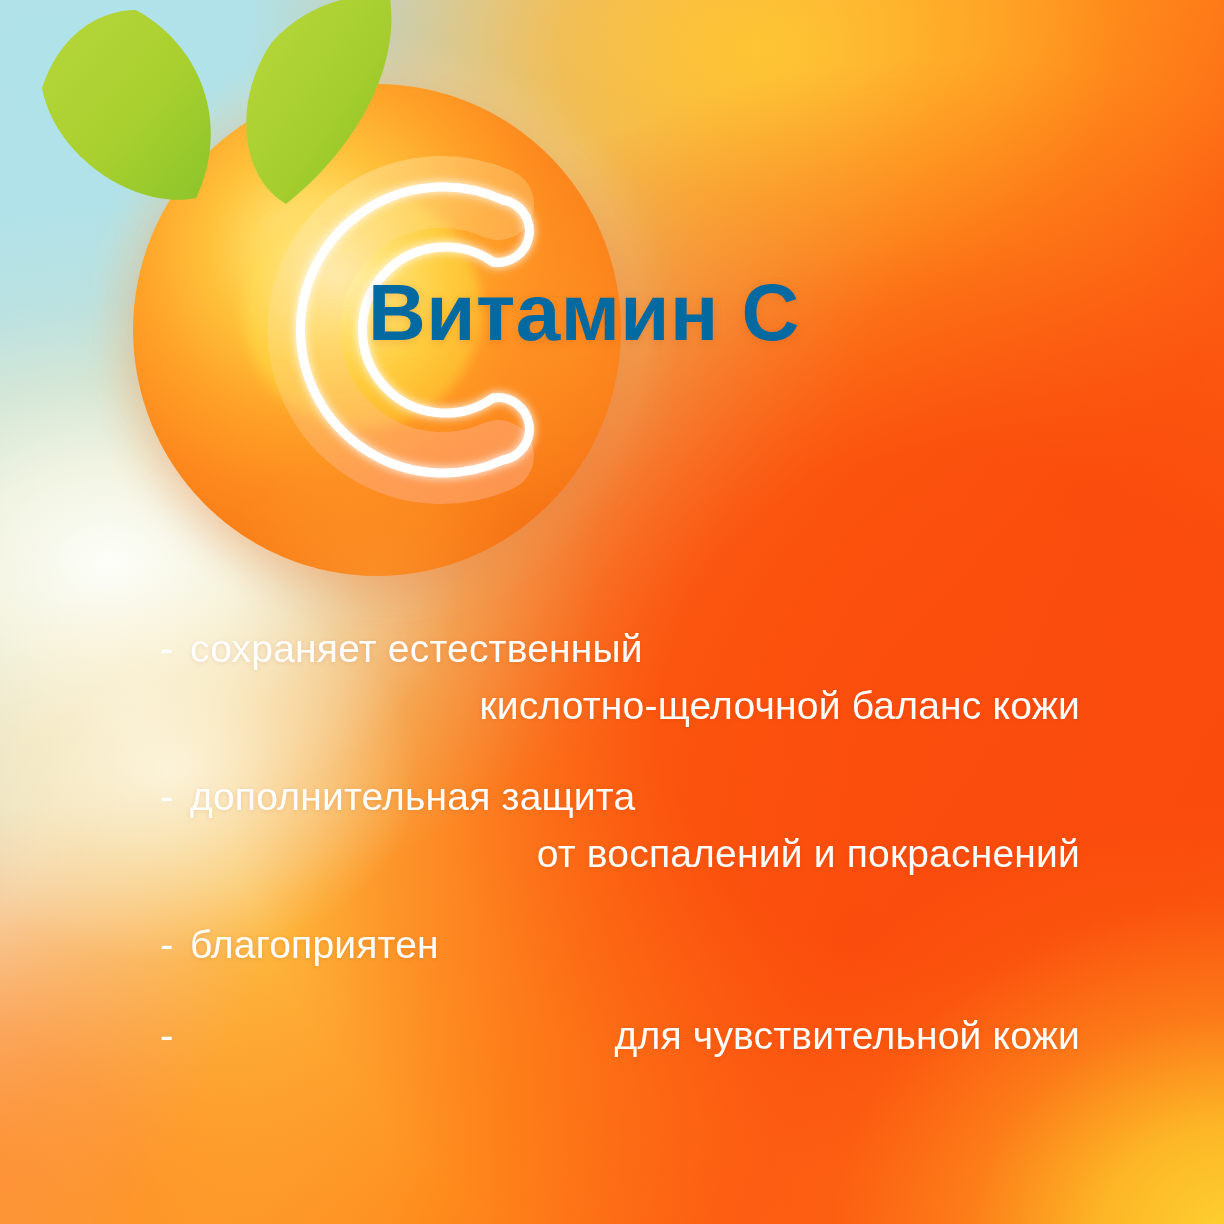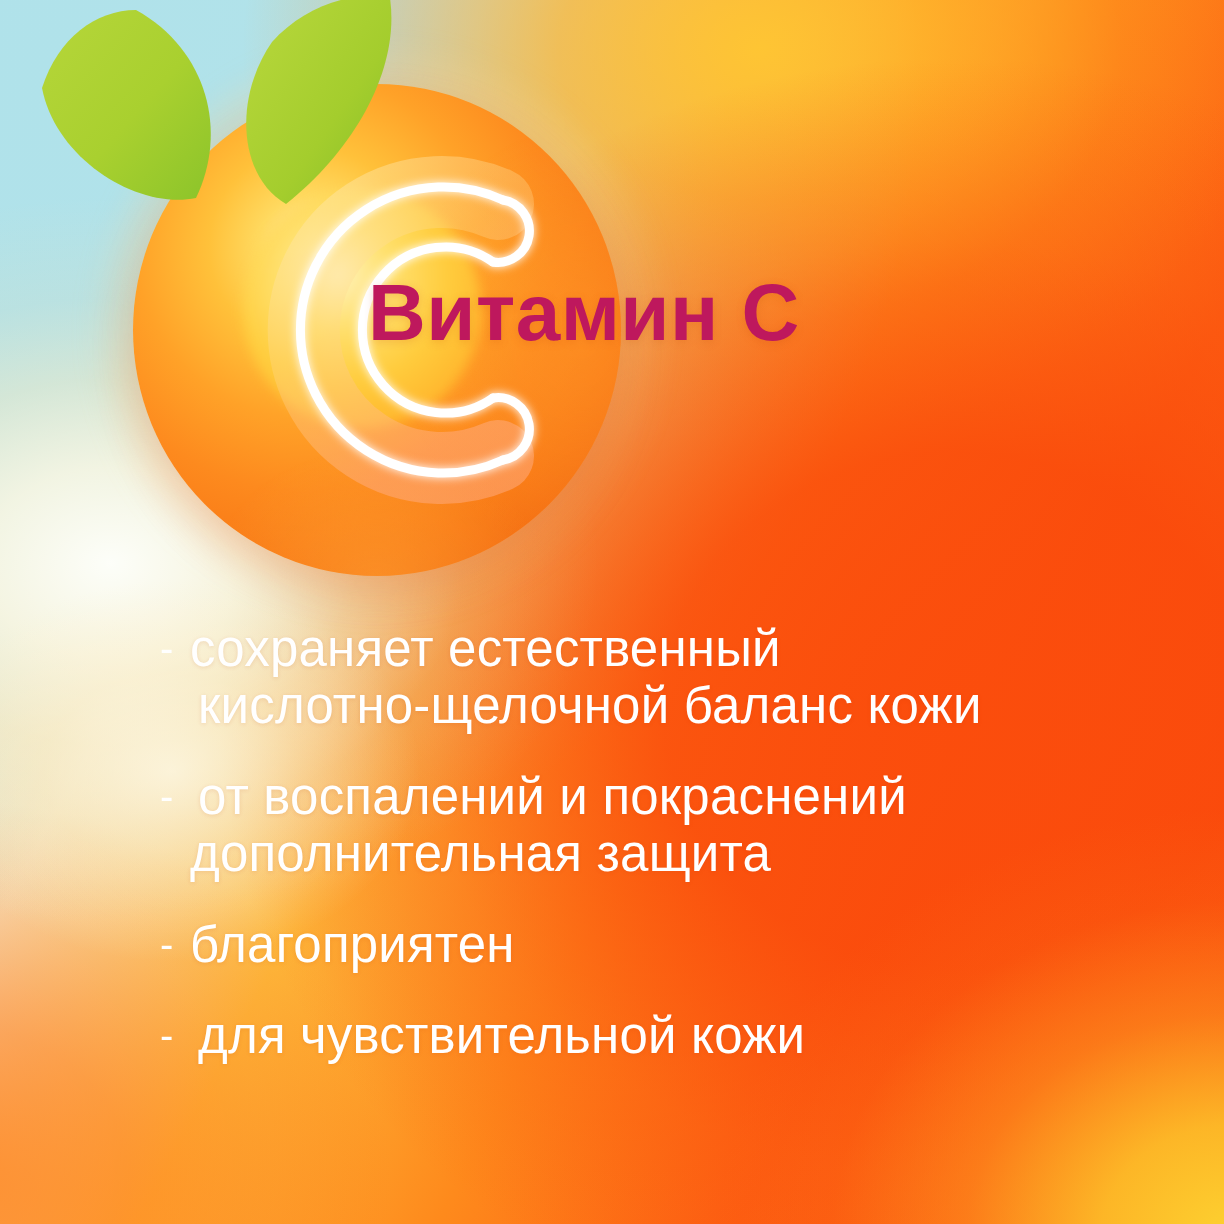--- a/index.html
+++ b/index.html
@@ -181,21 +181,21 @@
 
   
   .title {
     position: absolute;
     left: 368px;
     top: 273px;
     font-size: 80px;
     line-height: 1;
     font-weight: 600;
     letter-spacing: 0.5px;
-    color: #be185d;
+    color: #0369a1;
     white-space: nowrap;
     text-shadow: 0 2px 10px rgba(200,70,10,0.20);
   }
 
   
   .bullets {
     position: absolute;
     left: 160px;
     top: 620px;
     width: 920px;
@@ -212,29 +212,29 @@
     width: 28px;
     font-size: 40px;
     line-height: 56px;
     color: #ffffff;
     font-weight: 400;
   }
   .bullet-lines {
     margin-left: 30px;
   }
   .bullet-line {
-    font-size: 51px;
+    font-size: 39px;
     line-height: 57px;
     color: #ffffff;
     font-weight: 400;
     letter-spacing: 0.2px;
     white-space: nowrap;
     text-shadow: 0 1px 4px rgba(190,60,5,0.14);
   }
-  .bullet-line.indent { padding-left: 8px; }
+  .bullet-line.indent { padding-left: 8px; text-align: right; }
 </style>
 </head>
 <body>
 
 <div id="poster">
 
   <div class="bg-layer bg-base"></div>
   <div class="bg-layer bg-cyan"></div>
   <div class="bg-layer bg-amber"></div>
   <div class="bg-layer bg-red"></div>
@@ -316,22 +316,22 @@
       <span class="bullet-dash">-</span>
       <div class="bullet-lines">
         <div class="bullet-line">сохраняет естественный</div>
         <div class="bullet-line indent">кислотно-щелочной баланс кожи</div>
       </div>
     </div>
 
     <div class="bullet">
       <span class="bullet-dash">-</span>
       <div class="bullet-lines">
+        <div class="bullet-line">дополнительная защита</div>
         <div class="bullet-line indent">от воспалений и покраснений</div>
-        <div class="bullet-line">дополнительная защита</div>
       </div>
     </div>
 
     <div class="bullet">
       <span class="bullet-dash">-</span>
       <div class="bullet-lines">
         <div class="bullet-line">благоприятен</div>
       </div>
     </div>
 

